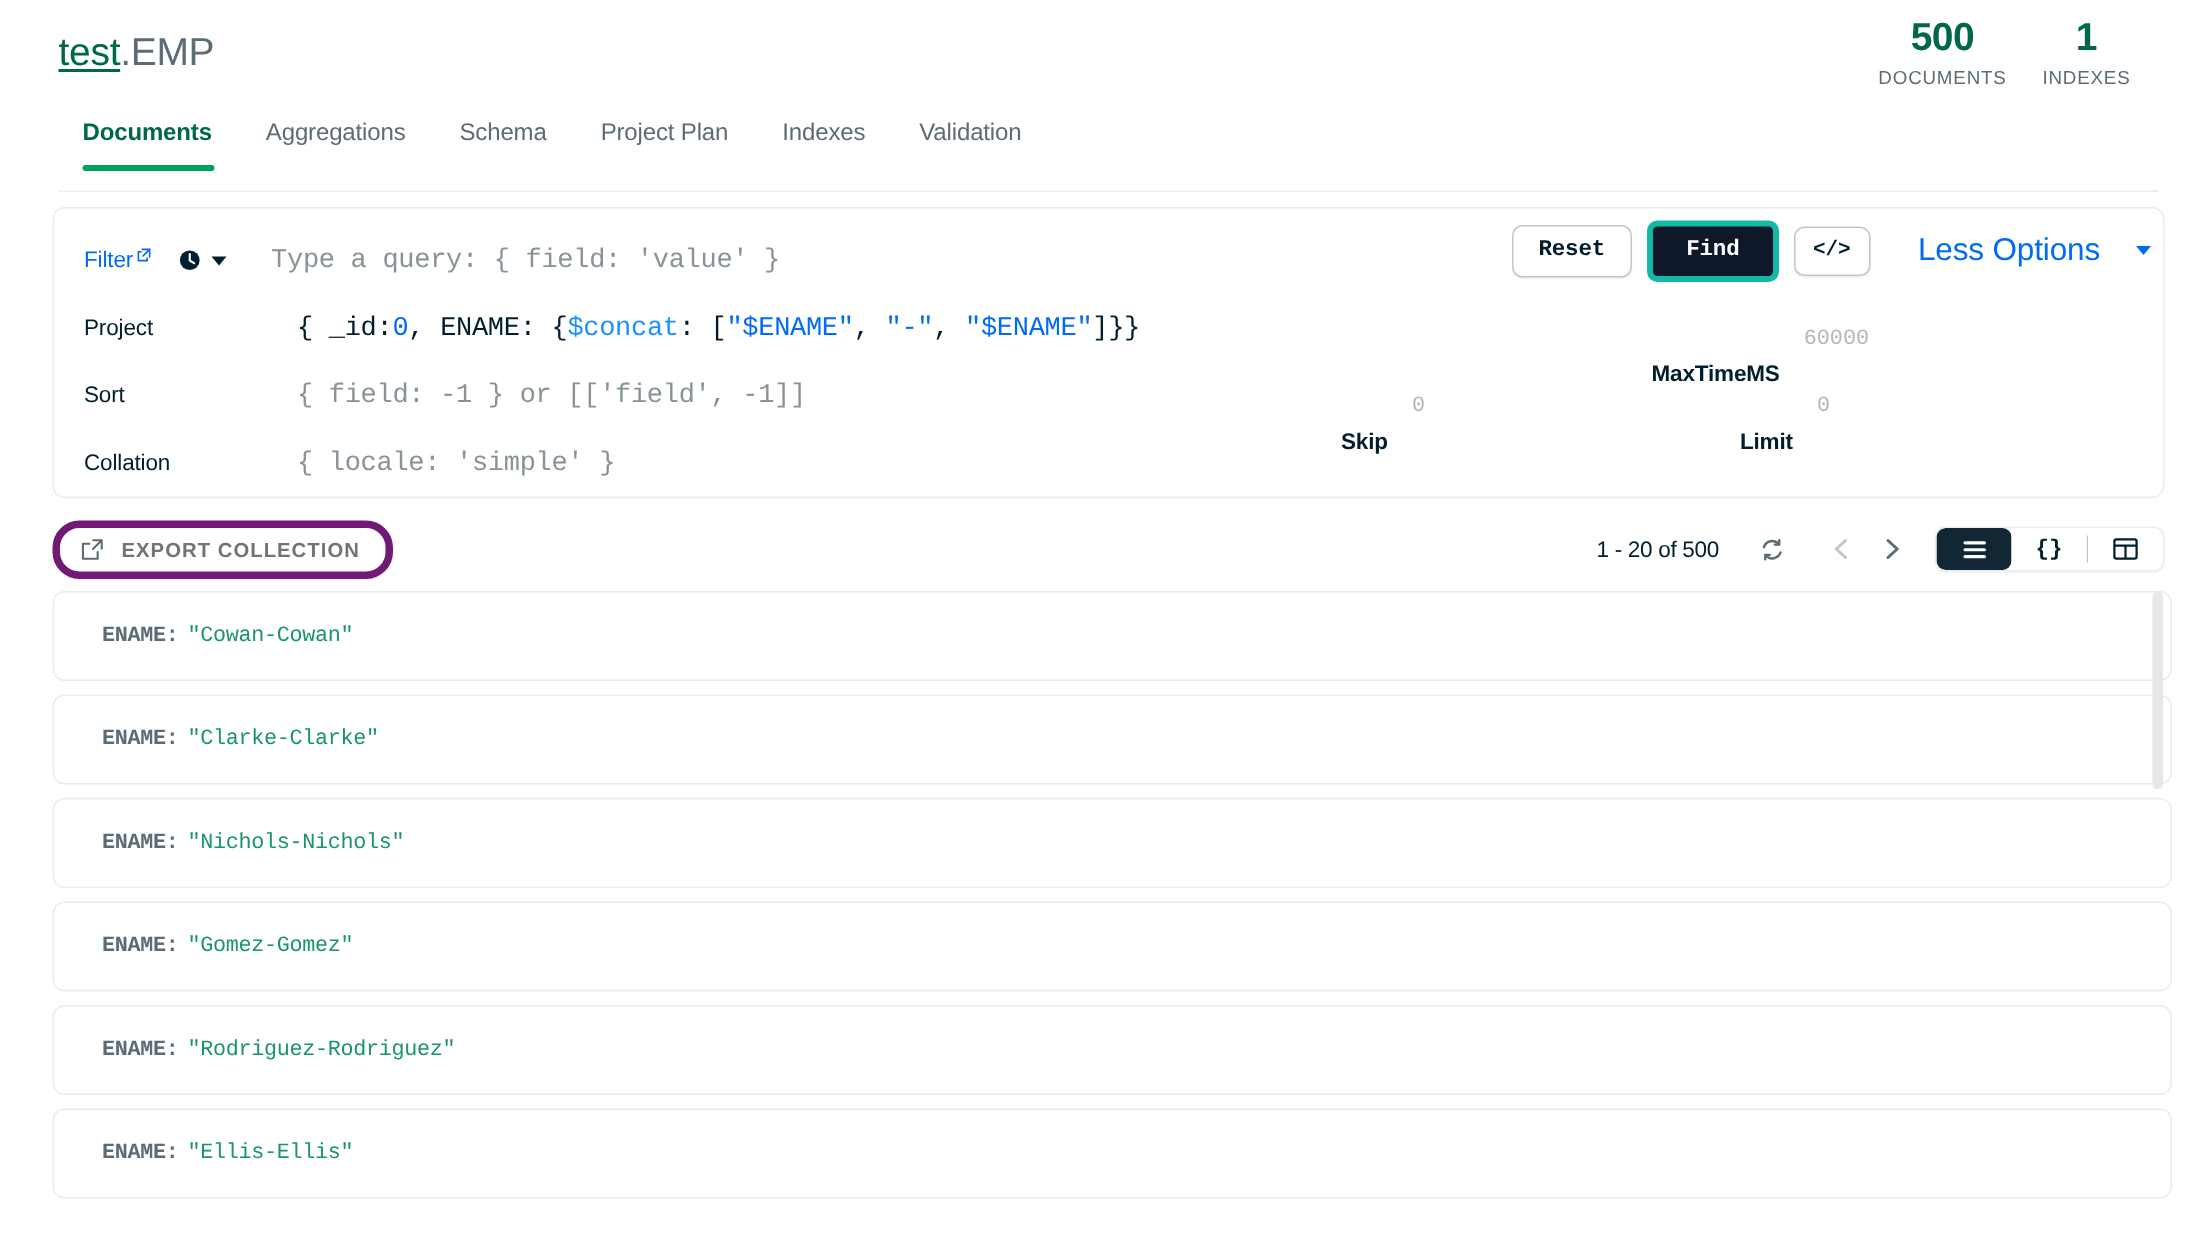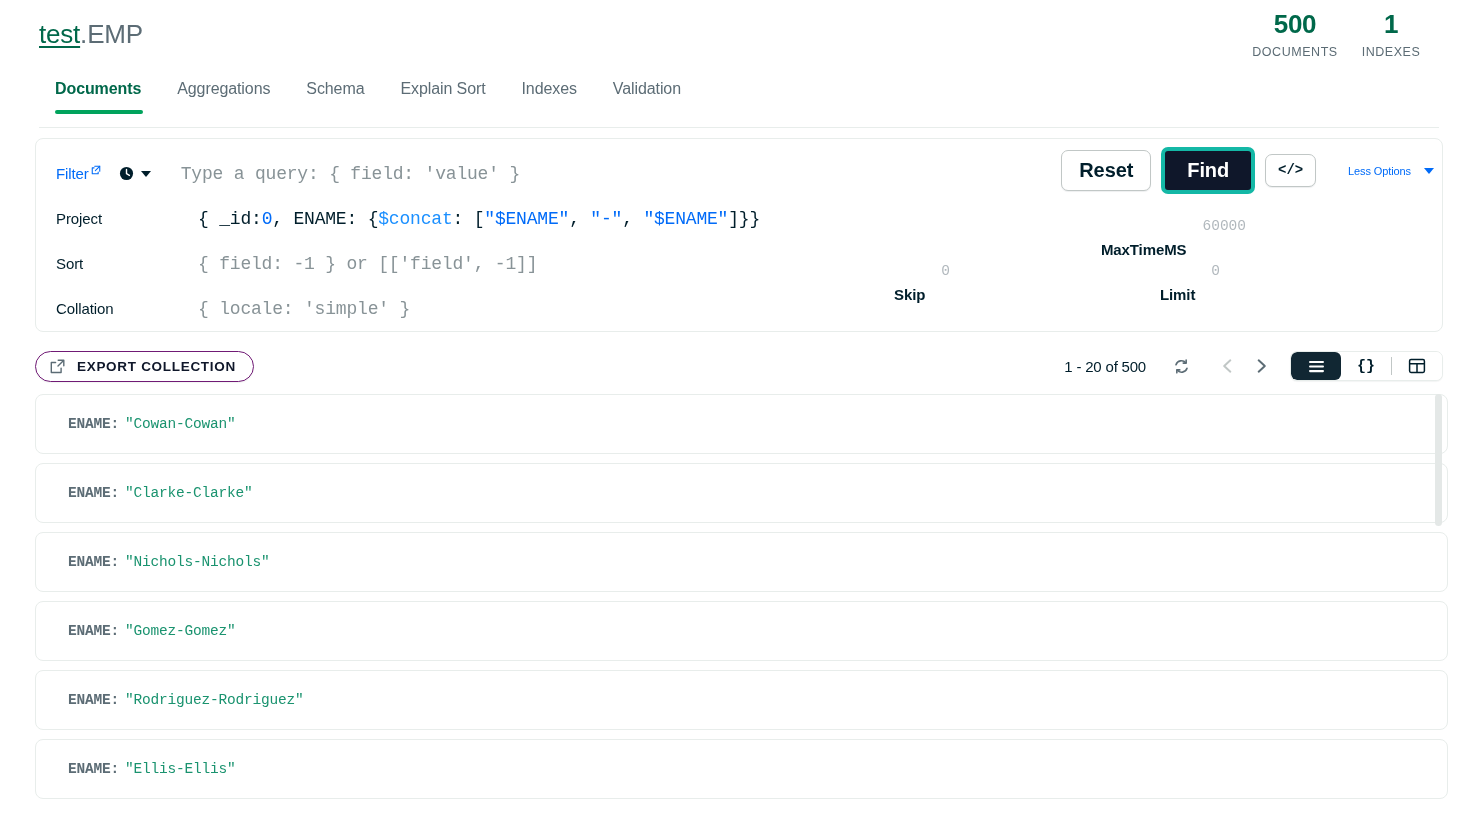--- a/index.html
+++ b/index.html
@@ -166,22 +166,22 @@
 
   .qbtns {
     position: absolute;
     right: 8px;
     top: 8px;
     display: flex;
     align-items: center;
     gap: 10px;
   }
   .btn {
-    font-family: Liberation Sans, sans-serif;
-    font-size: 20px;
+    font-family: Liberation Mono, monospace;
+    font-size: 15px;
     font-weight: 700;
     border-radius: 7px;
     padding: 7px 17px;
     cursor: pointer;
     letter-spacing: -0.1px;
     line-height: 1.25;
   }
   .btn-reset {
     background: #ffffff;
     border: 1px solid #c1c7c6;
@@ -200,23 +200,23 @@
     color: #001e2b;
     padding: 7px 12px;
     font-family: "Liberation Mono", monospace;
     font-size: 14px;
     font-weight: 700;
     box-shadow: 0 1px 1px rgba(0,30,43,0.07);
   }
   .less-opts {
     display: flex;
     align-items: center;
-    gap: 13px;
+    gap: 24px;
     color: #016bf8;
-    font-size: 11px;
+    font-size: 21px;
     cursor: pointer;
     margin-left: 22px;
     letter-spacing: -0.1px;
   }
   .caret-blue {
     width: 0; height: 0;
     border-left: 5px solid transparent;
     border-right: 5px solid transparent;
     border-top: 6px solid #016bf8;
   }
@@ -250,28 +250,28 @@
     position: relative;
     margin: 16px 14px 0 14px;
     height: 36px;
     display: flex;
     align-items: center;
   }
   .export-btn {
     display: flex;
     align-items: flex-start;
     gap: 11px;
-    border: 1px solid #701a75;
+    border: 5px solid #701a75;
     border-radius: 18px;
     background: #ffffff;
     padding: 7px 17px 7px 14px;
     font-size: 13.5px;
     font-weight: 700;
     letter-spacing: 0.7px;
-    color: #0f172a;
+    color: #737373;
     cursor: pointer;
     box-shadow: 0 1px 1px rgba(0,30,43,0.05);
   }
   .export-ico { width: 16px; height: 15px; display: block; }
 
   .toolbar-right {
     position: absolute;
     right: 0;
     top: 0;
     display: flex;
@@ -378,21 +378,21 @@
         <div class="stat-value">1</div>
         <div class="stat-label">INDEXES</div>
       </div>
     </div>
   </div>
 
   <div class="tabbar">
     <div class="tab active"><span>Documents</span></div>
     <div class="tab"><span>Aggregations</span></div>
     <div class="tab"><span>Schema</span></div>
-    <div class="tab"><span>Explain Sort</span></div>
+    <div class="tab"><span>Project Plan</span></div>
     <div class="tab"><span>Indexes</span></div>
     <div class="tab"><span>Validation</span></div>
   </div>
 
   <div class="querybar">
 
     <div class="qrow">
       <div class="qlabel link">
         <span>Filter</span>
         <svg class="ext-icon" viewBox="0 0 12 12">

